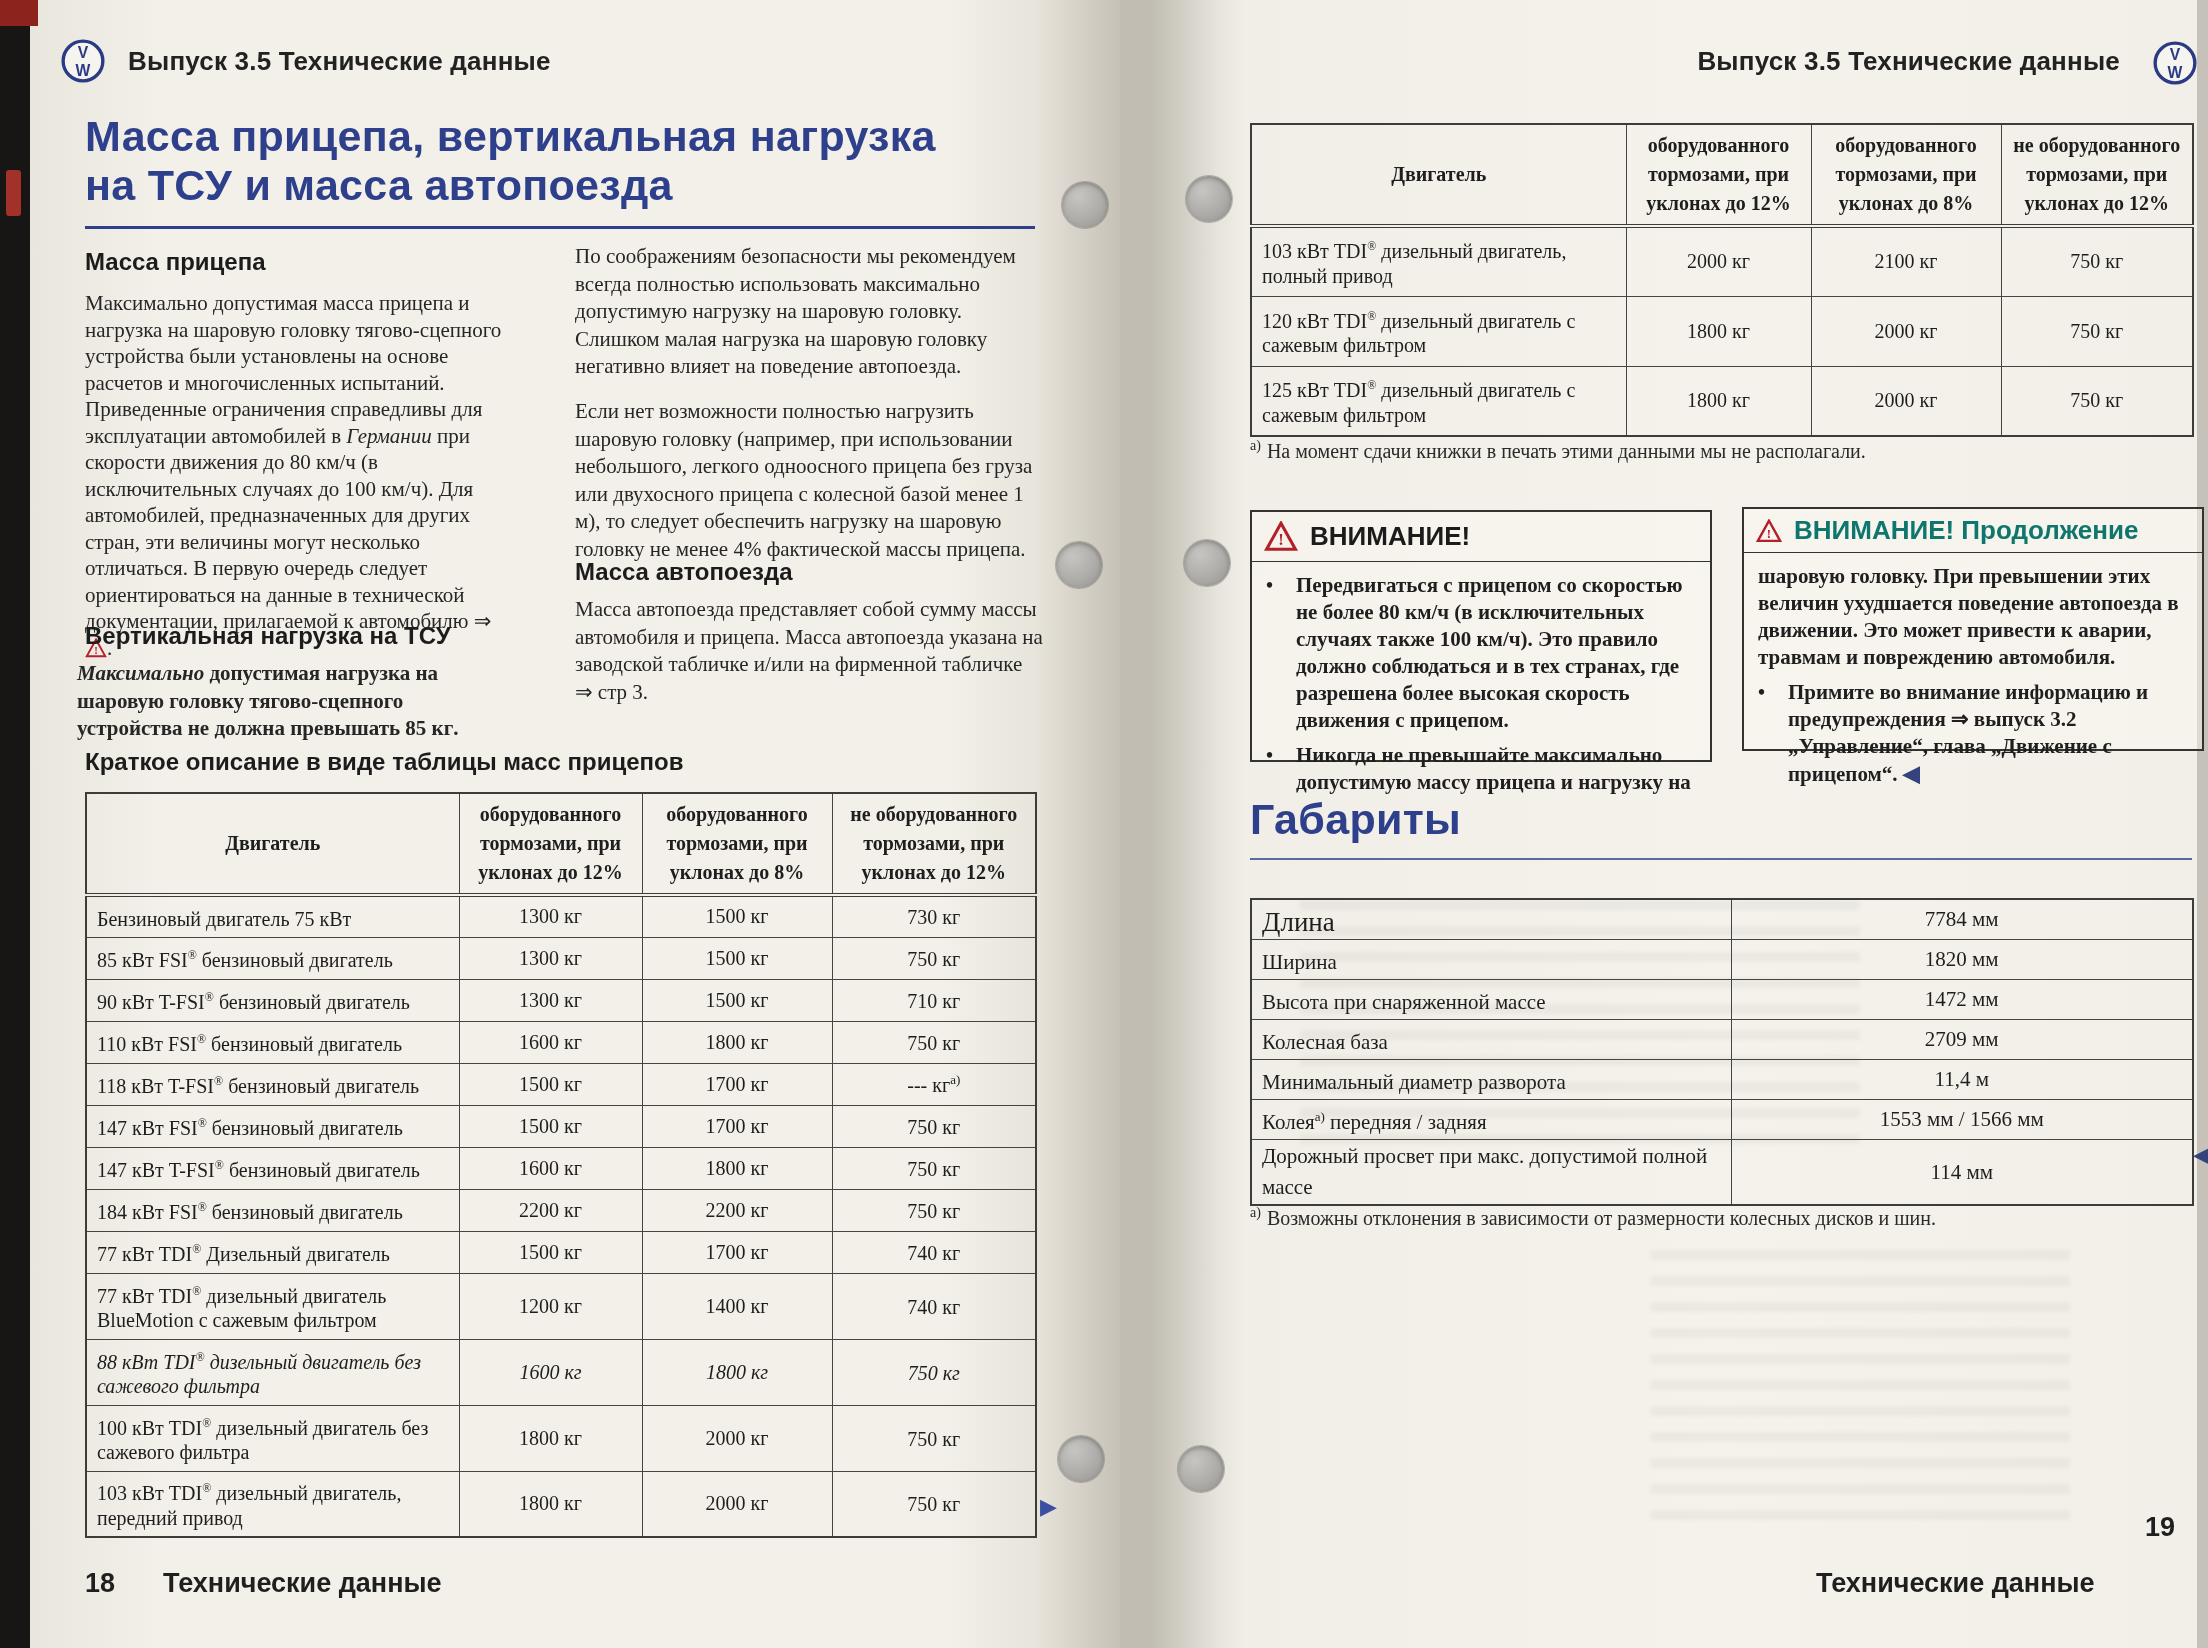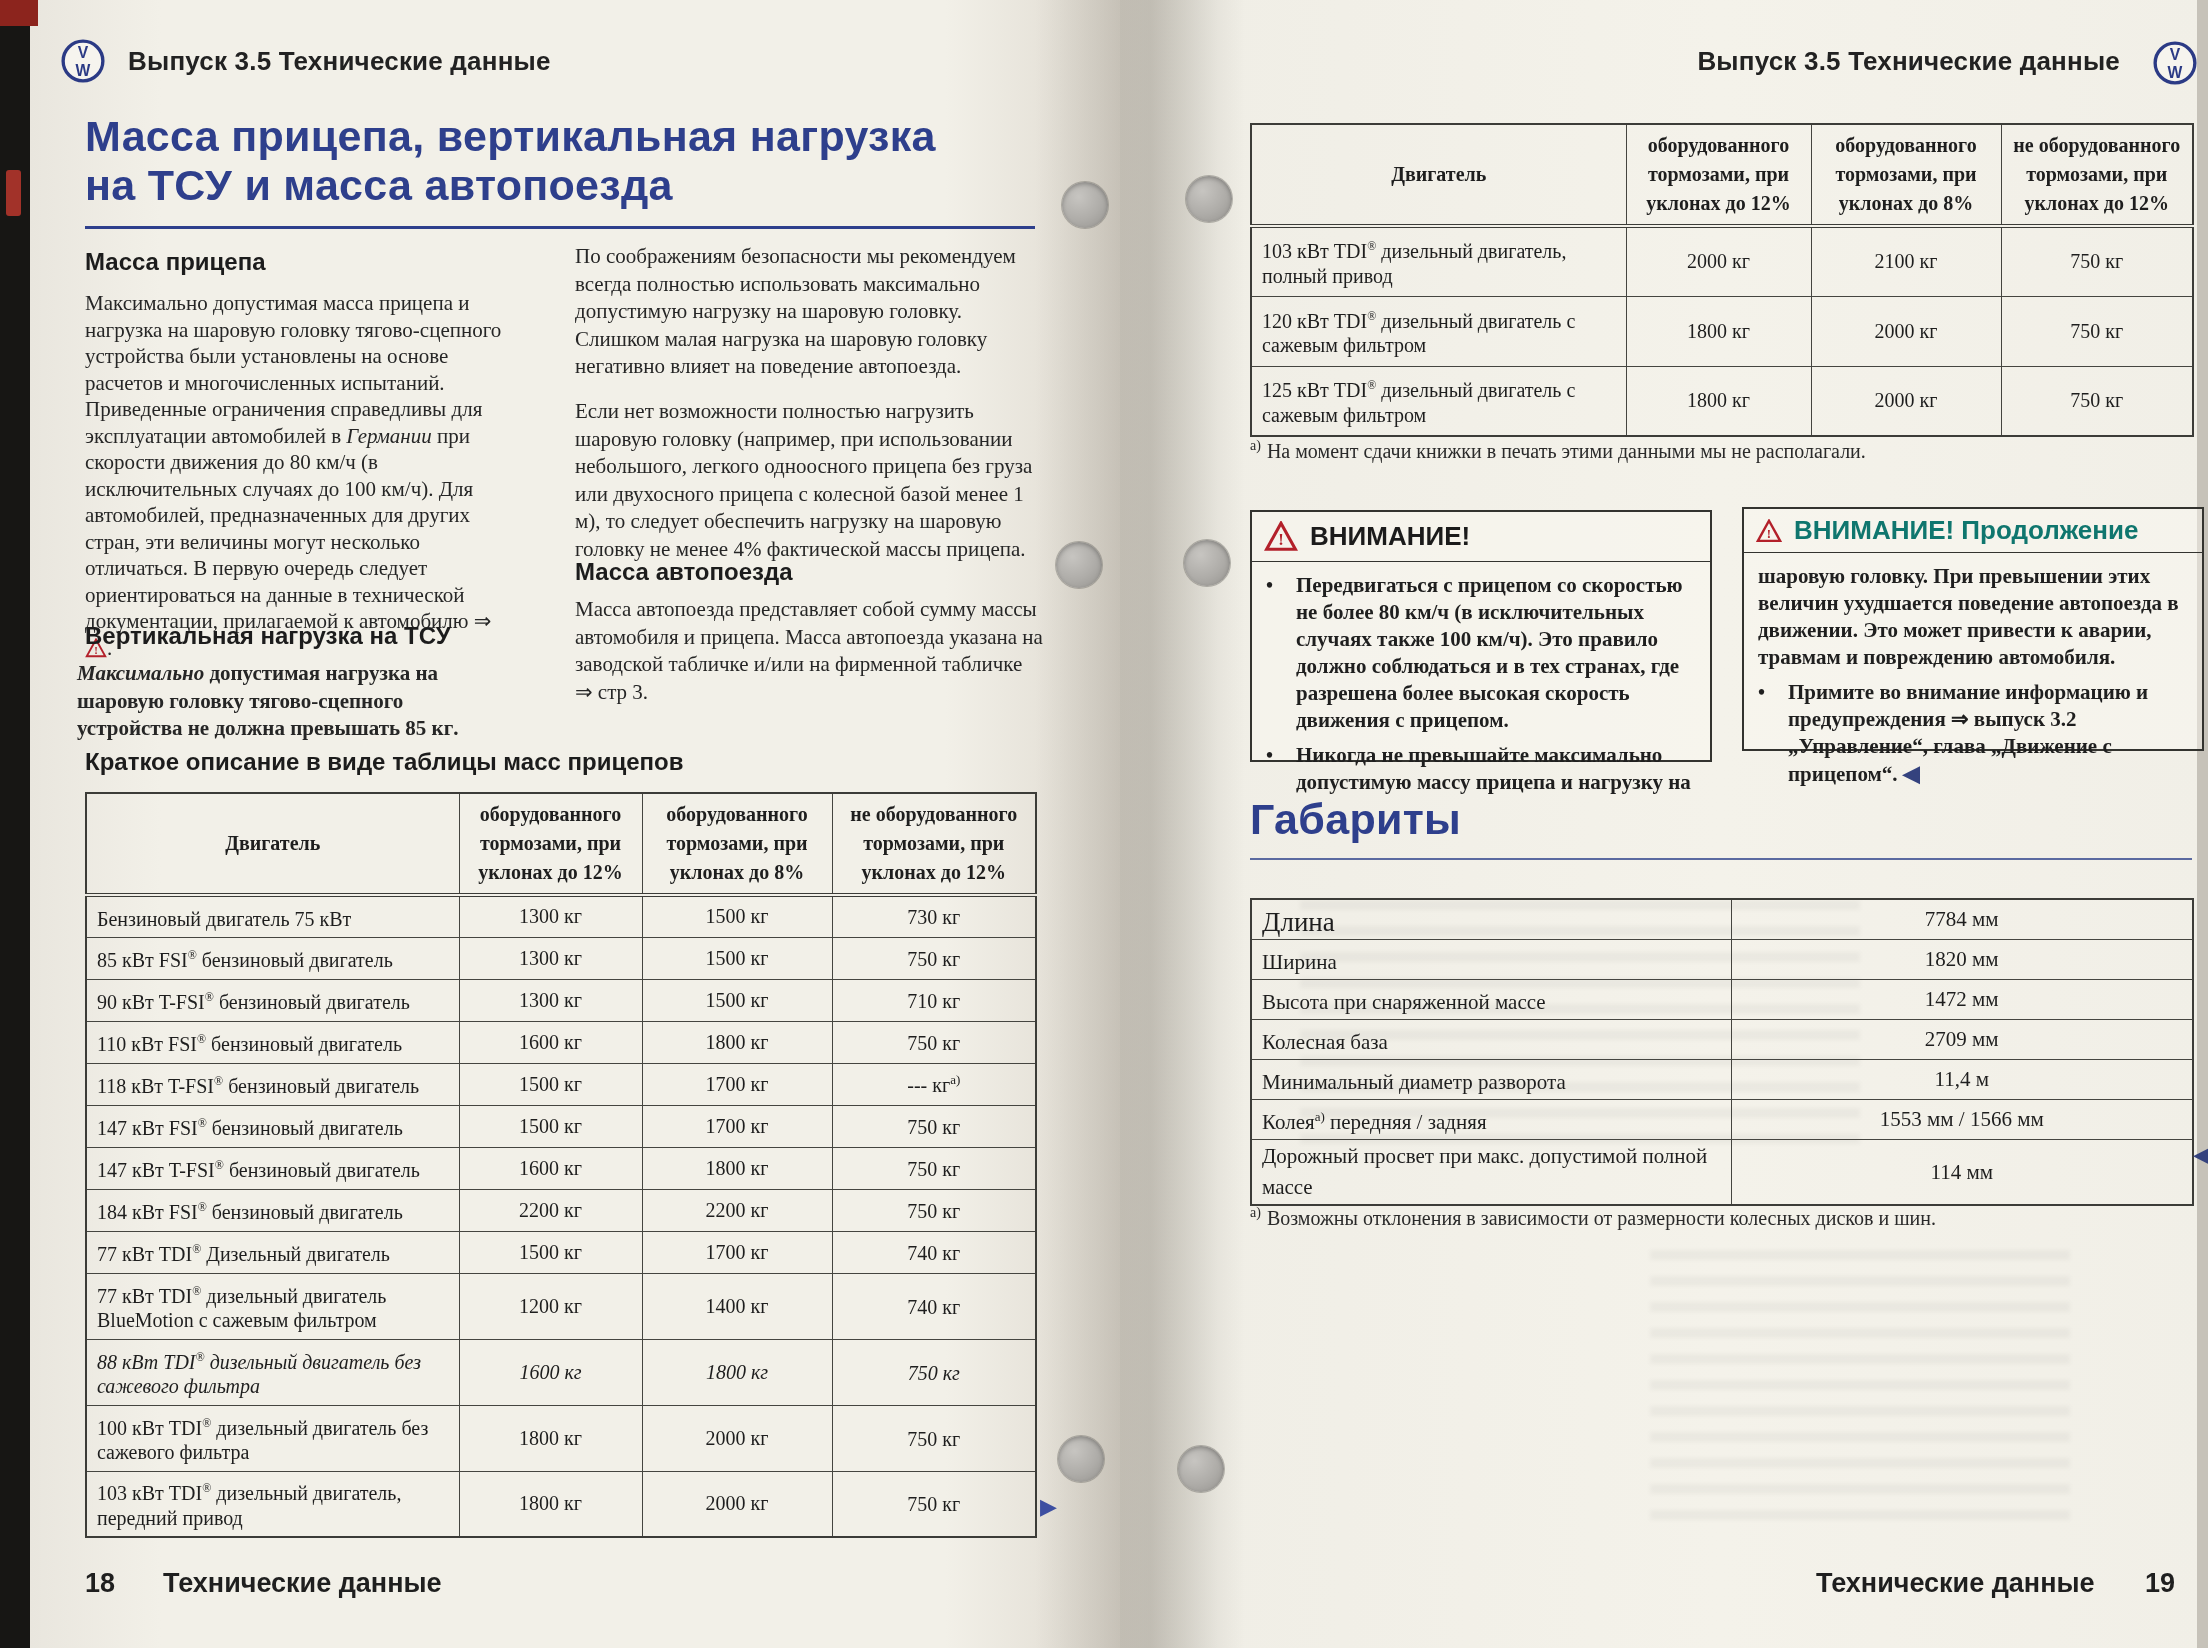--- a/index.html
+++ b/index.html
@@ -344,15 +344,15 @@
         </tr>
   </tbody>
     </table>
   <div class="abs blue-tri" style="left:2193px;top:1142px;color:#34427e;">◀</div>
 
   <div class="abs serif footnote" style="left:1250px;top:1205px;width:920px;">
     <sup>a)</sup><span>Возможны отклонения в зависимости от размерности колесных дисков и шин.</span>
   </div>
 
   <div class="abs sans footer" style="left:1816px;top:1568px;width:300px;text-align:left;">Технические данные</div>
-  <div class="abs sans footer" style="left:2145px;top:1568px;">19</div>
+  <div class="abs sans footer" style="left:2145px;top:1512px;">19</div>
 
 </div>
 
 </body></html>

